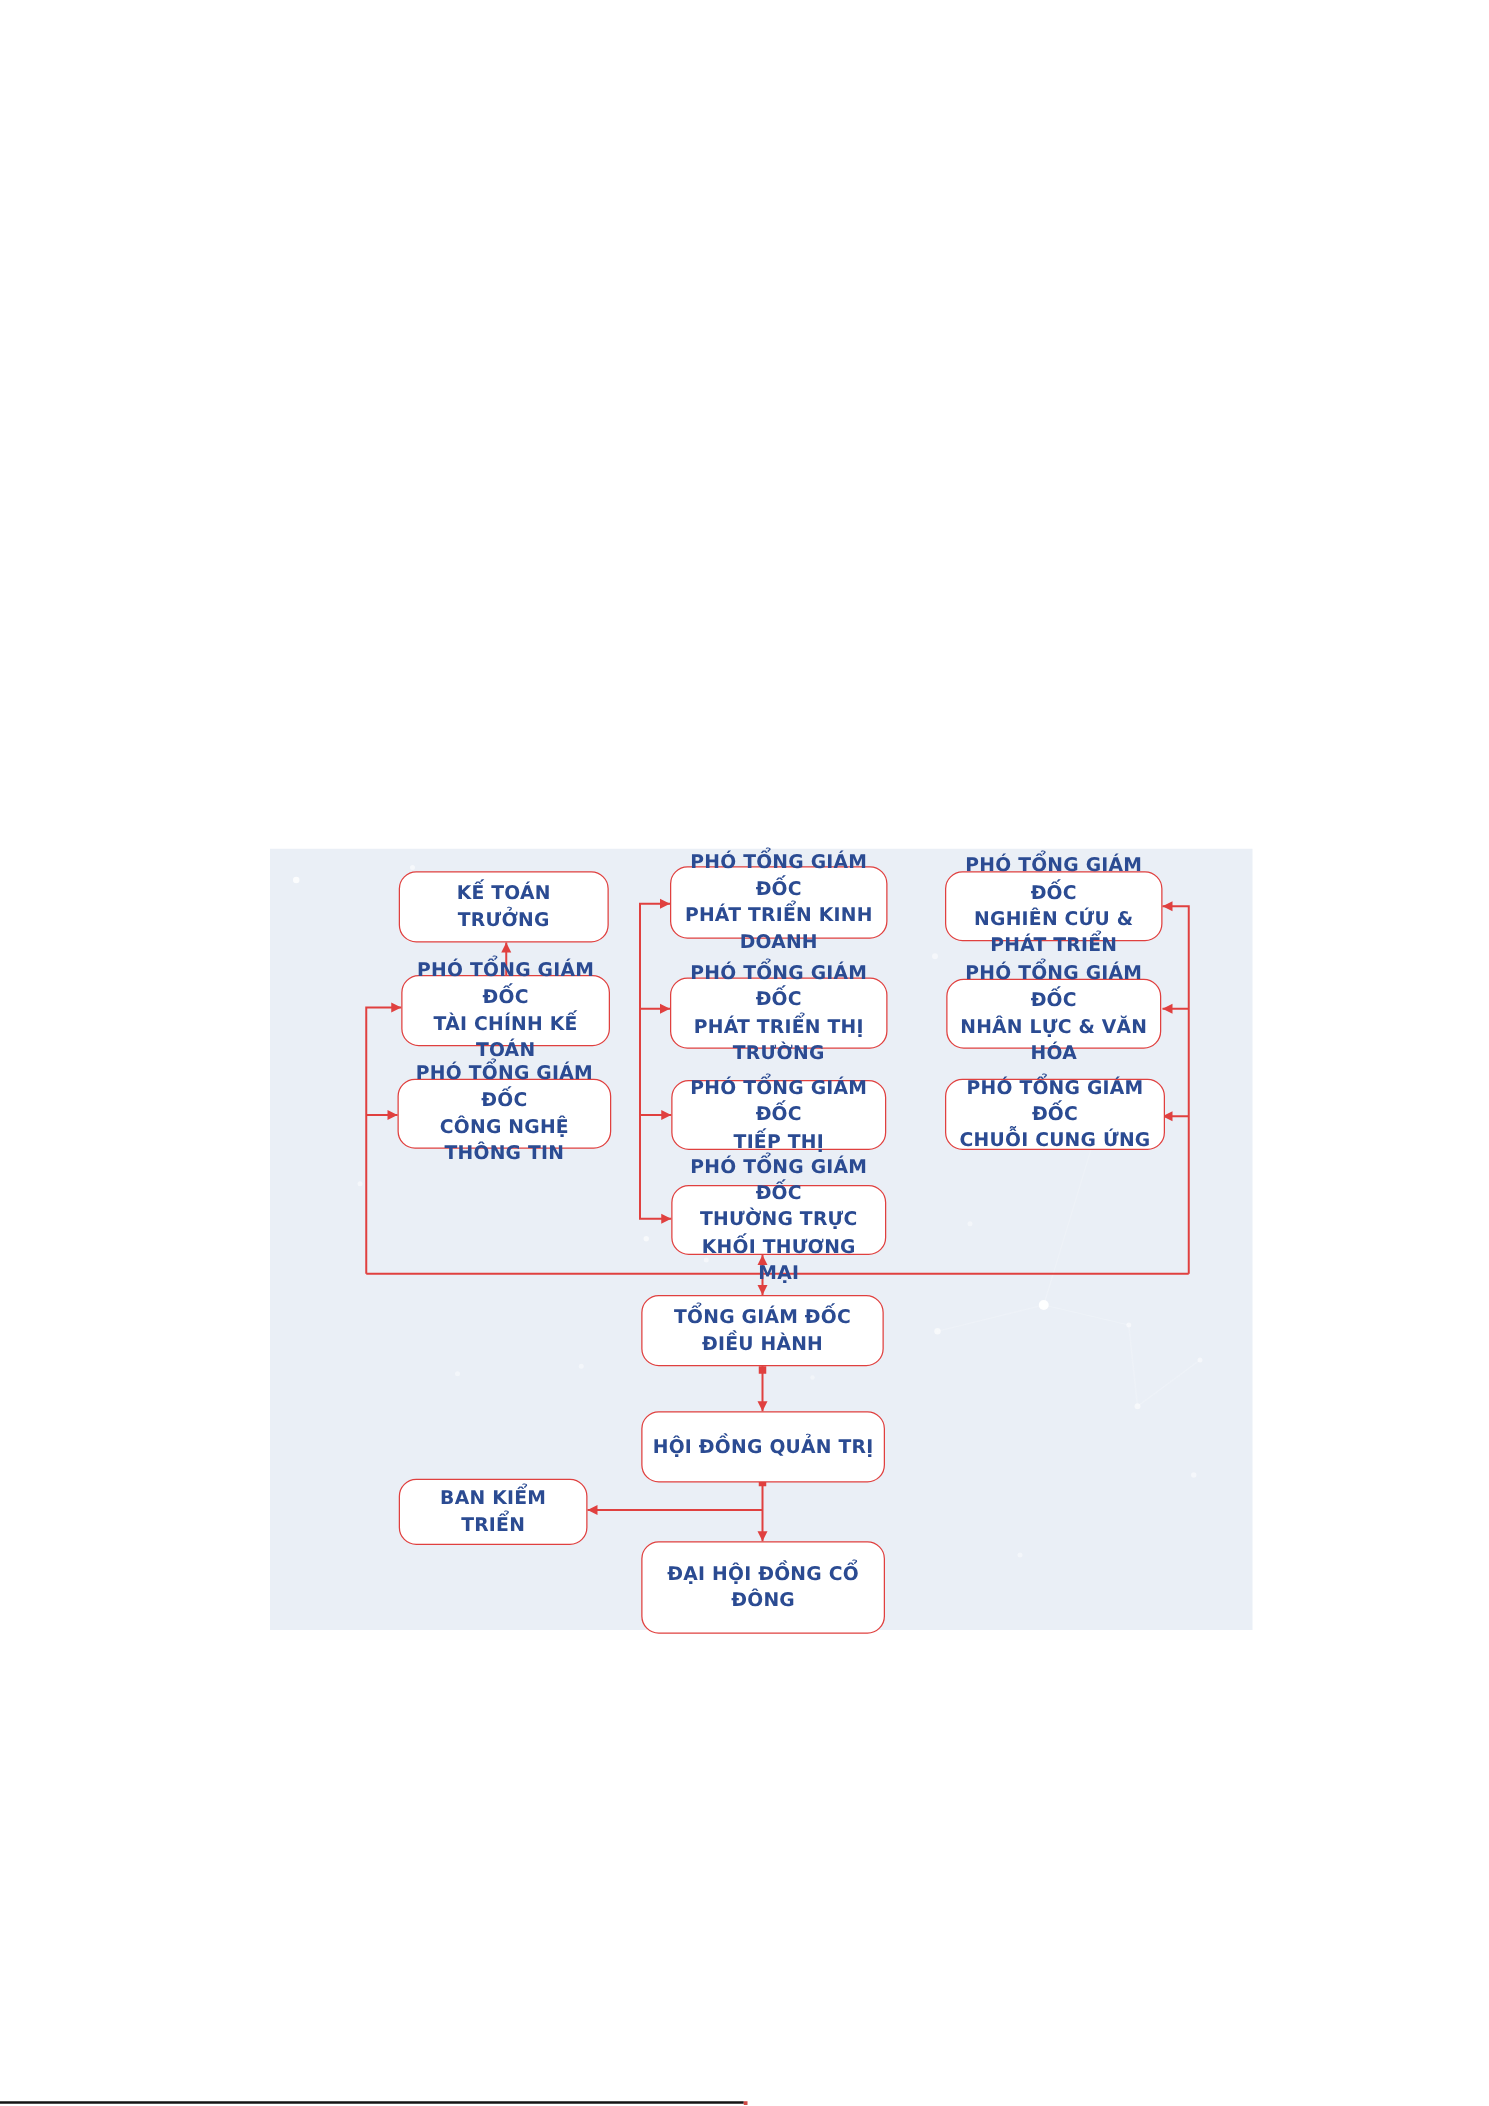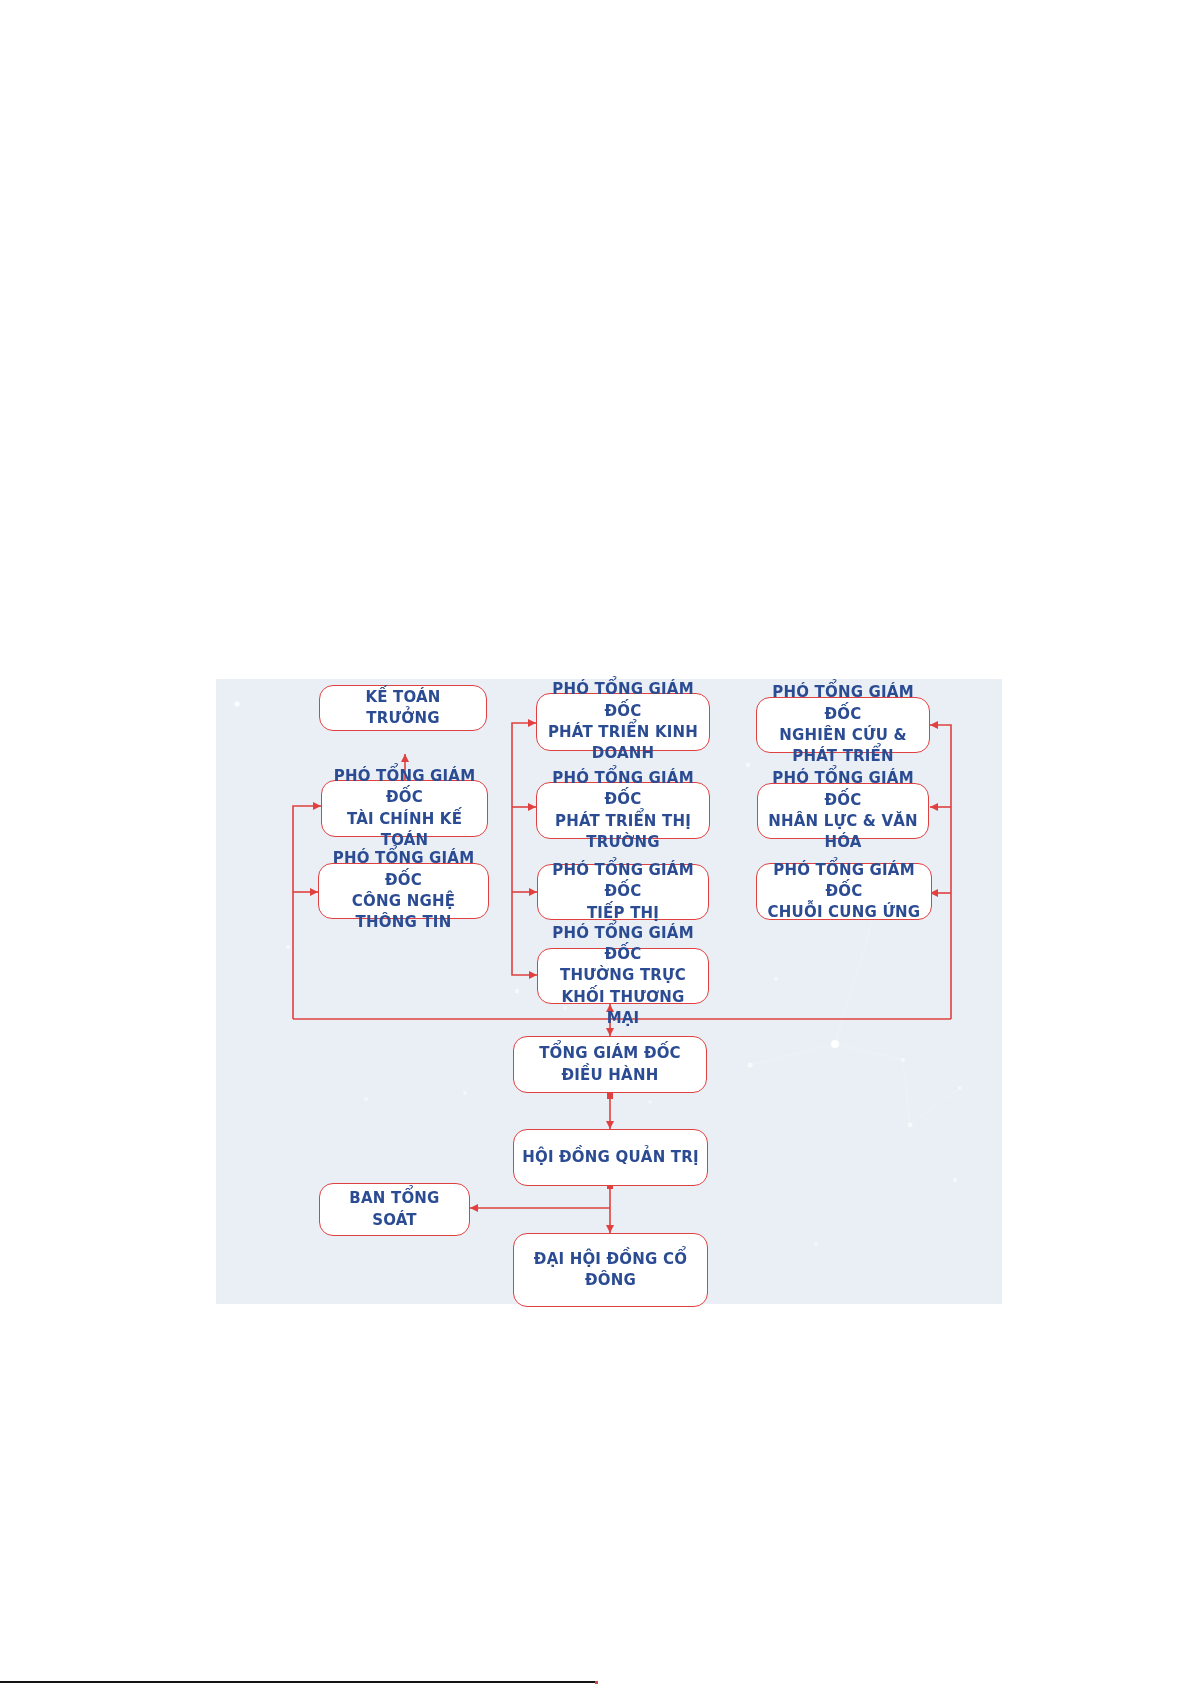--- a/index.html
+++ b/index.html
@@ -94,21 +94,21 @@
         <path d="M390 333 L394 325 L398 333 Z"></path>
         <path d="M390 349 L394 357 L398 349 Z"></path>
         <rect x="391" y="414" width="6" height="6"></rect>
         <path d="M390 442 L394 450 L398 442 Z"></path>
         <rect x="391" y="504" width="6" height="6"></rect>
         <path d="M262 525 L254 529 L262 533 Z"></path>
         <path d="M390 546 L394 554 L398 546 Z"></path>
       </g>
     </svg>
 
-    <div class="node" style="left:103px;top:6px;width:168px;height:46px;">KẾ TOÁN TRƯỞNG</div>
+    <div class="node" style="left:103px;top:18px;width:168px;height:57px;">KẾ TOÁN TRƯỞNG</div>
 
     <div class="node" style="left:105px;top:101px;width:167px;height:57px;">PHÓ TỔNG GIÁM ĐỐC
 TÀI CHÍNH KẾ TOÁN</div>
 
     <div class="node" style="left:102px;top:184px;width:171px;height:56px;">PHÓ TỔNG GIÁM ĐỐC
 CÔNG NGHỆ THÔNG TIN</div>
 
     <div class="node" style="left:320px;top:14px;width:174px;height:58px;">PHÓ TỔNG GIÁM ĐỐC
 PHÁT TRIỂN KINH DOANH</div>
 
@@ -129,20 +129,20 @@
 NHÂN LỰC &amp; VĂN HÓA</div>
 
     <div class="node" style="left:540px;top:184px;width:176px;height:57px;">PHÓ TỔNG GIÁM ĐỐC
 CHUỖI CUNG ỨNG</div>
 
     <div class="node" style="left:297px;top:357px;width:194px;height:57px;">TỔNG GIÁM ĐỐC
 ĐIỀU HÀNH</div>
 
     <div class="node" style="left:297px;top:450px;width:195px;height:57px;">HỘI ĐỒNG QUẢN TRỊ</div>
 
-    <div class="node" style="left:103px;top:504px;width:151px;height:53px;">BAN TỔNG SOÁT</div>
+    <div class="node" style="left:103px;top:504px;width:151px;height:53px;">BAN KIỂM TRIỂN</div>
 
     <div class="node" style="left:297px;top:554px;width:195px;height:74px;">ĐẠI HỘI ĐỒNG CỔ ĐÔNG</div>
   </div>
 
   <div class="page-rule"></div>
   <div class="page-rule-dot"></div>
 </div>
 
 </body></html>

